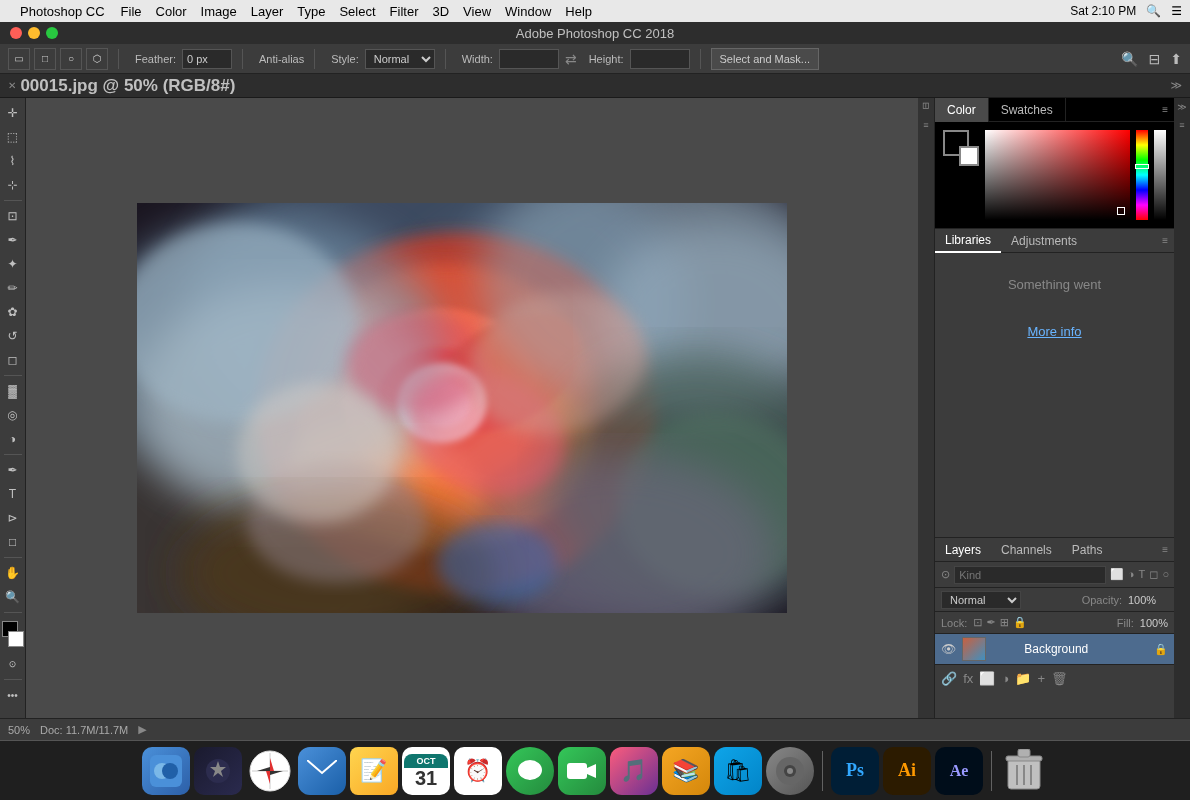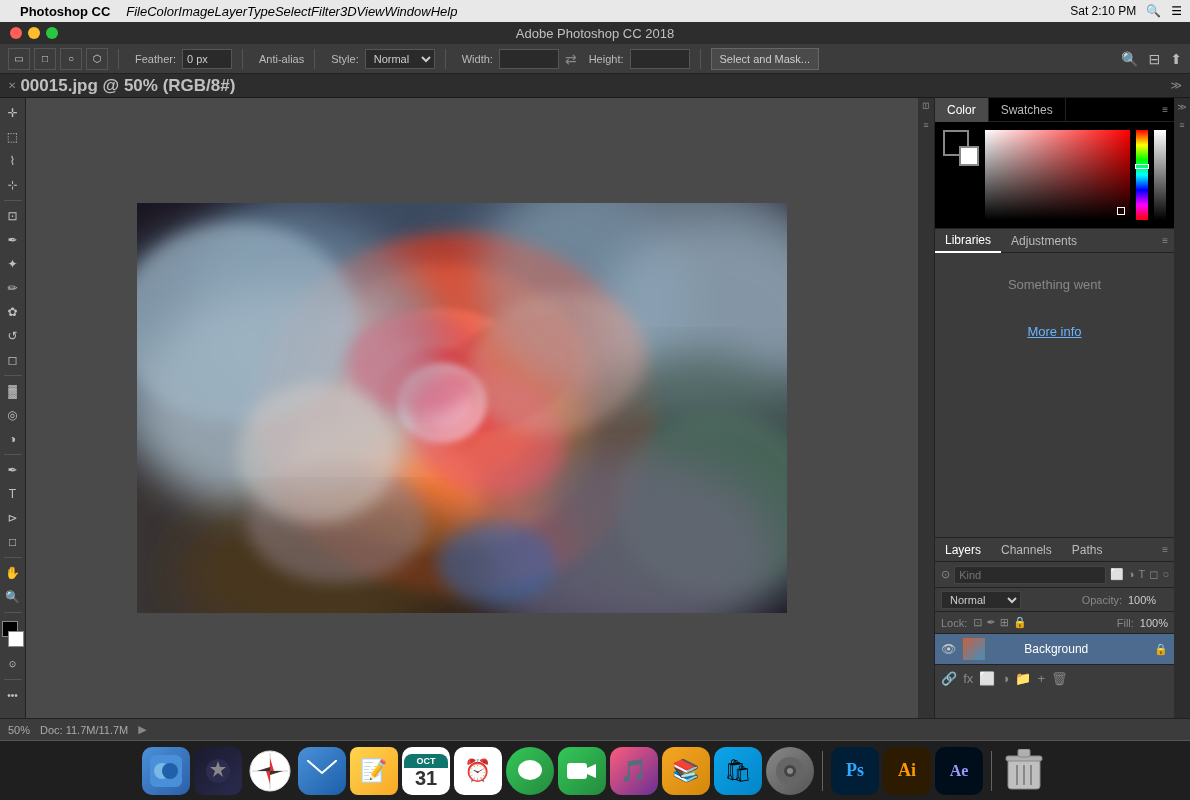--- a/index.html
+++ b/index.html
@@ -5,22 +5,22 @@
     * { margin: 0; padding: 0; box-sizing: border-box; }
     body { width: 1190px; height: 800px; overflow: hidden; font-family: -apple-system, BlinkMacSystemFont, 'Helvetica Neue', Arial, sans-serif; background: #3a3a3a; }
 
     
     .menu-bar {
       width: 100%; height: 22px; background: #e8e8e8;
       display: flex; align-items: center; padding: 0 8px;
       font-size: 13px; color: #000; user-select: none;
     }
     .menu-bar .apple-logo { margin-right: 12px; font-size: 15px; }
-    .menu-bar .app-name { font-weight: bold; margin-right: 16px; }
-    .menu-bar .menu-items { display: flex; gap: 0; flex: 1; font-style: italic; }
+    .menu-bar .app-name { font-weight: normal; margin-right: 16px; }
+    .menu-bar .menu-items { display: flex; gap: 14px; flex: 1; }
     .menu-bar .menu-item { cursor: default; }
     .menu-bar .right-items { display: flex; align-items: center; gap: 10px; font-size: 12px; }
 
     
     .title-bar {
       width: 100%; height: 22px; background: #2d2d2d;
       display: flex; align-items: center; justify-content: center;
       color: #c0c0c0; font-size: 13px; position: relative;
     }
     .title-bar .traffic-lights { position: absolute; left: 10px; display: flex; gap: 6px; align-items: center; }

